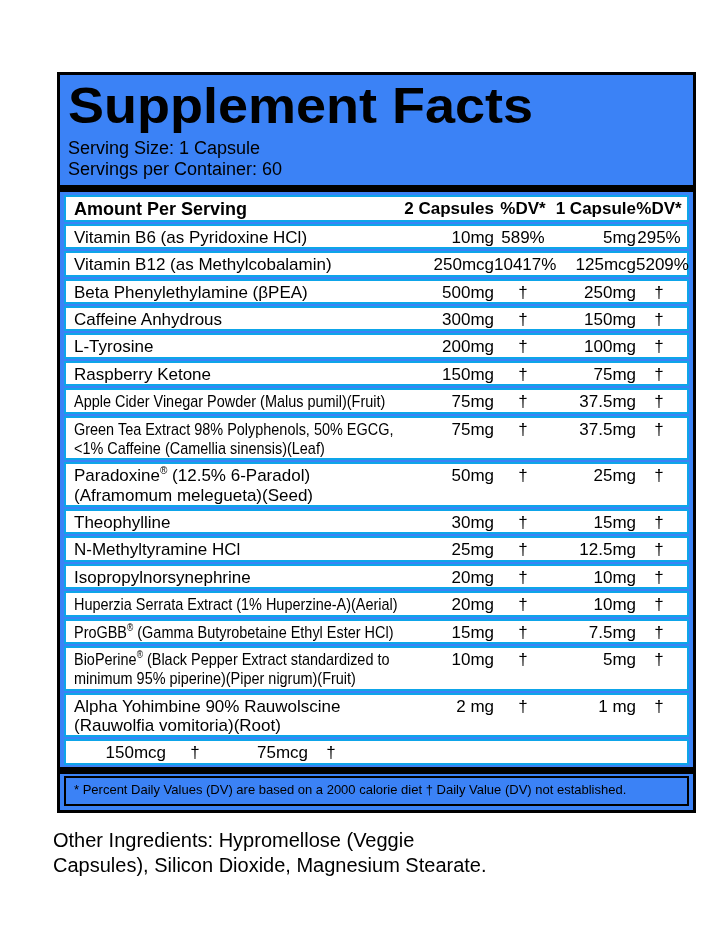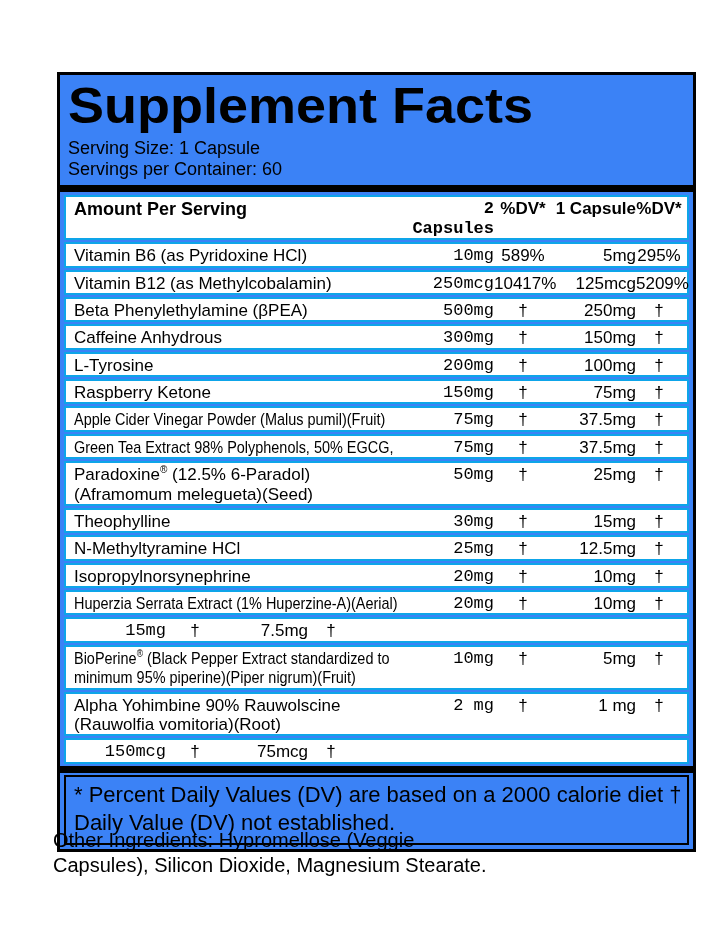--- a/index.html
+++ b/index.html
@@ -26,33 +26,33 @@
   .thick-bar { height:7px; background:#000; margin:5px -4px 3px -4px; }
   .thick-bar.pre-foot { margin:1px -4px 2px -4px; }
   .hdr, .row {
     border:2px solid #0ea5e9; margin-bottom:2px;
     display:flex; 
     padding:2px 5px 0 8px;
     background:#fff;
   }
   .cell { font-size:17px; line-height:1.14; }
   .cell.name { flex:1; min-width:0; }
-  .cell.amt2 { width:92px; text-align:right;font-family:Liberation Mono, monospace; }
+  .cell.amt2 { width:92px; text-align:right; }
   .cell.dv2  { width:58px; text-align:center; }
   .cell.amt1 { width:84px; text-align:right; }
   .cell.dv1  { width:46px; text-align:center; }
   .hdr .cell { font-weight:bold; }
   .hdr .name { font-size:18px; }
   .name-line { white-space:nowrap; }
   .name-line span { display:inline-block; transform-origin:left bottom; }
   .name-line span.cond { transform:scaleX(0.85); }
   sup { font-size:10px; vertical-align:super; line-height:0; }
   .footnote {
     border:2px solid #000; padding:4px 4px 6px 8px;
-    font-size:22px; line-height:1.28; margin-bottom:0;
+    font-size:13px; line-height:1.28; margin-bottom:0;
   }
   .other {
     position:absolute; left:53px; top:828px; width:600px;
     font-size:20px; line-height:1.27; margin:0;
   }
 </style>
 </head>
 <body>
 
 <div class="label-box">
@@ -130,20 +130,21 @@
           <div class="name-line"><span class="cond">Apple Cider Vinegar Powder (Malus pumil)(Fruit)</span></div>
         </div>
         <div class="cell amt2">75mg</div>
         <div class="cell dv2">†</div>
         <div class="cell amt1">37.5mg</div>
         <div class="cell dv1">†</div>
       </div>
       <div class="row">
         <div class="cell name">
           <div class="name-line"><span class="cond">Green Tea Extract 98% Polyphenols, 50% EGCG,</span></div>
+          <div class="name-line"><span class="cond">&lt;1% Caffeine (Camellia sinensis)(Leaf)</span></div>
         </div>
         <div class="cell amt2">75mg</div>
         <div class="cell dv2">†</div>
         <div class="cell amt1">37.5mg</div>
         <div class="cell dv1">†</div>
       </div>
       <div class="row">
         <div class="cell name">
           <div class="name-line"><span>Paradoxine<sup>®</sup> (12.5% 6-Paradol)</span></div>
           <div class="name-line"><span>(Aframomum melegueta)(Seed)</span></div>
@@ -183,20 +184,23 @@
       <div class="row">
         <div class="cell name">
           <div class="name-line"><span class="cond">Huperzia Serrata Extract (1% Huperzine-A)(Aerial)</span></div>
         </div>
         <div class="cell amt2">20mg</div>
         <div class="cell dv2">†</div>
         <div class="cell amt1">10mg</div>
         <div class="cell dv1">†</div>
       </div>
       <div class="row">
+        <div class="cell name">
+          <div class="name-line"><span class="cond">ProGBB<sup>®</sup> (Gamma Butyrobetaine Ethyl Ester HCl)</span></div>
+        </div>
         <div class="cell amt2">15mg</div>
         <div class="cell dv2">†</div>
         <div class="cell amt1">7.5mg</div>
         <div class="cell dv1">†</div>
       </div>
       <div class="row">
         <div class="cell name">
           <div class="name-line"><span class="cond">BioPerine<sup>®</sup> (Black Pepper Extract standardized to</span></div>
           <div class="name-line"><span class="cond">minimum 95% piperine)(Piper nigrum)(Fruit)</span></div>
         </div>

